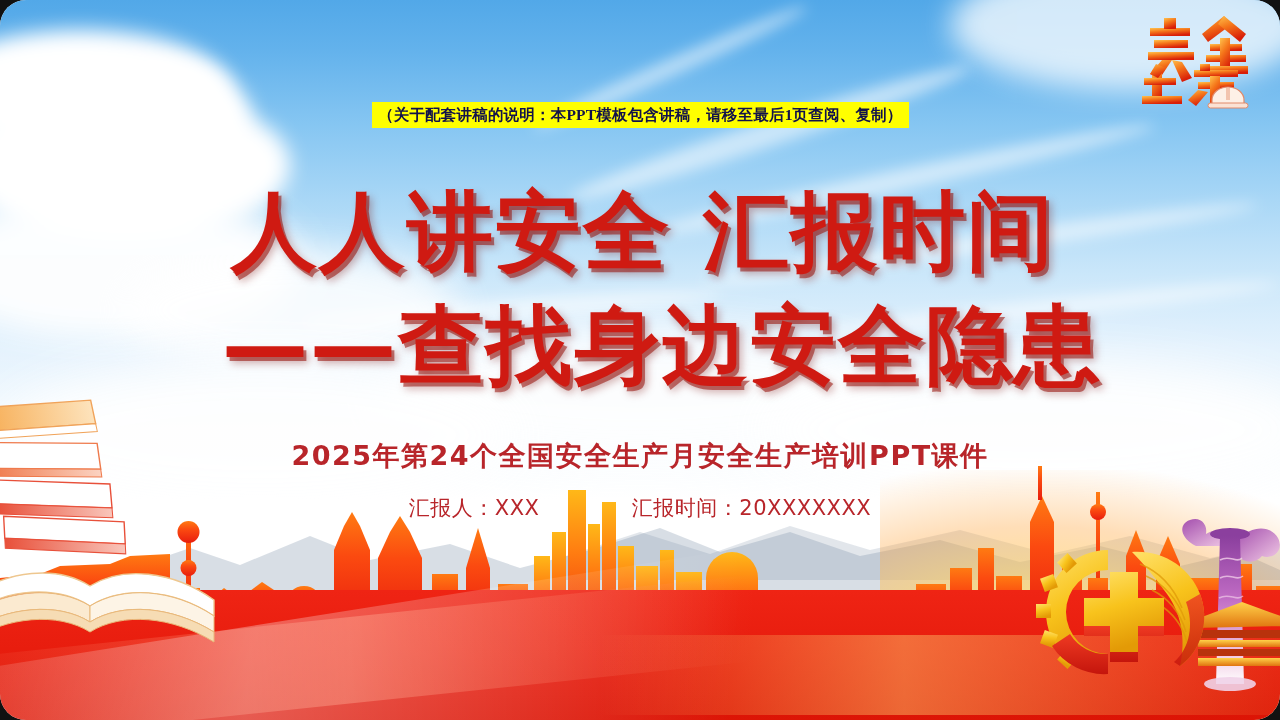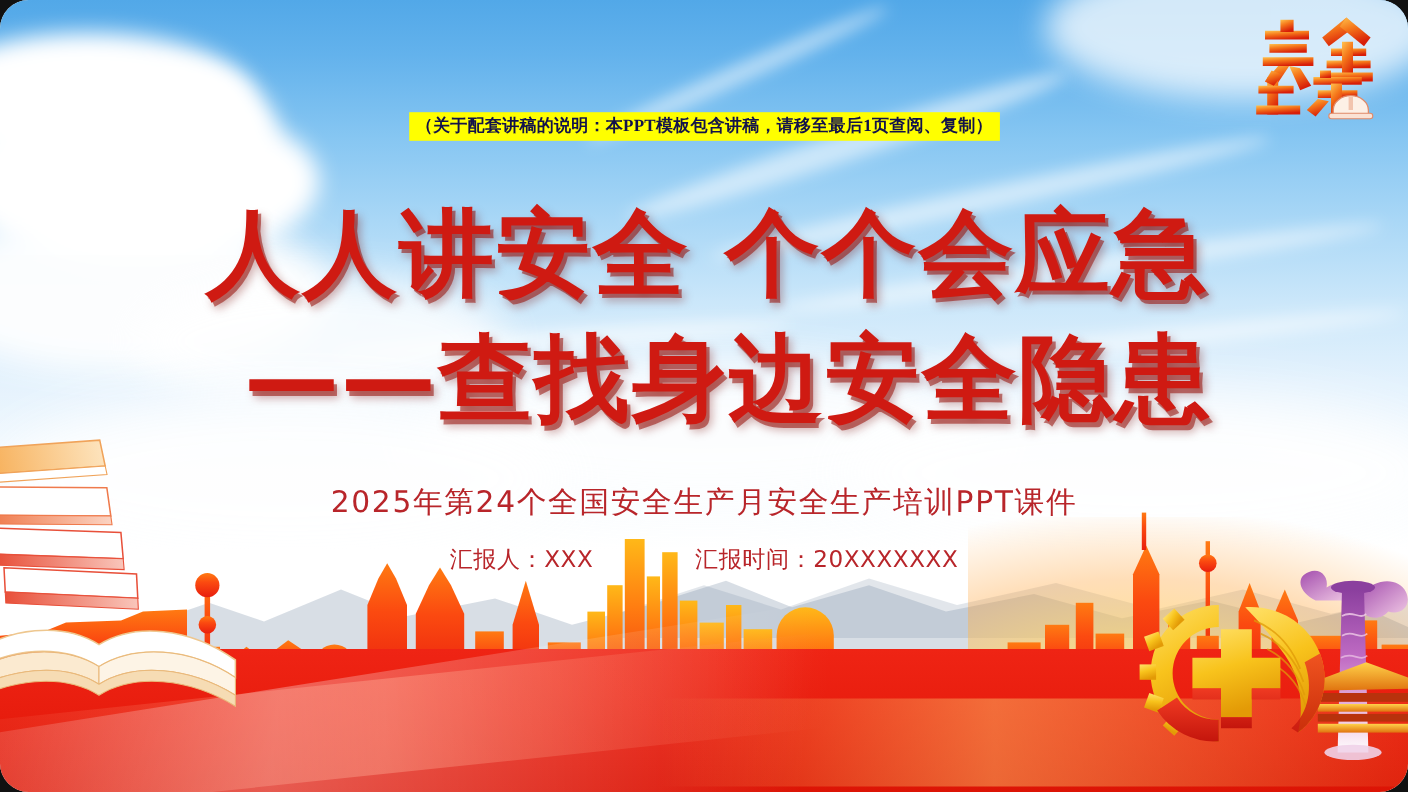--- a/index.html
+++ b/index.html
@@ -144,21 +144,21 @@
       5px 6px 9px rgba(120,10,5,.35);
     white-space:nowrap;
   }
   .title-line-1{padding-left:6px;}
   .title-line-2{margin-top:28px;padding-left:44px;}
 
   .subtitle{
     position:absolute;left:0;top:438px;width:1280px;
     text-align:center;
     font-family:"DejaVu Sans","Liberation Sans",sans-serif;
-    font-weight:400;
+    font-weight:700;
     font-size:27px;
     letter-spacing:1.5px;
     color:#b8252a;
     white-space:nowrap;
   }
 
   .meta{
     position:absolute;left:0;top:494px;width:1280px;
     text-align:center;
     font-family:"DejaVu Sans","Liberation Sans",sans-serif;
@@ -468,21 +468,21 @@
         <path d="M74,92 A16,13 0 0 1 106,92 L106,96 L74,96 Z" fill="#fdf0e6" stroke="#e08a6a" stroke-width="1.2"></path>
         <path d="M88,80 A16,13 0 0 1 92,80 L92,92 L88,92 Z" fill="#f2c4ae"></path>
         <rect x="70" y="95" width="40" height="5" rx="2.5" fill="#fbe2d4" stroke="#e08a6a" stroke-width="1"></rect>
       </g>
     </svg>
   </div>
 
   <div class="notice">（关于配套讲稿的说明：本PPT模板包含讲稿，请移至最后1页查阅、复制）</div>
 
   <div class="title-block">
-    <div class="title-line title-line-1">人人讲安全 个个会应急</div>
+    <div class="title-line title-line-1">人人讲安全 汇报时间</div>
     <div class="title-line title-line-2">——查找身边安全隐患</div>
   </div>
 
   <div class="subtitle">2025年第24个全国安全生产月安全生产培训PPT课件</div>
 
   <div class="meta">
     <span>汇报人：XXX</span>
     <span class="gap"></span>
     <span>汇报时间：20XXXXXXX</span>
   </div>

